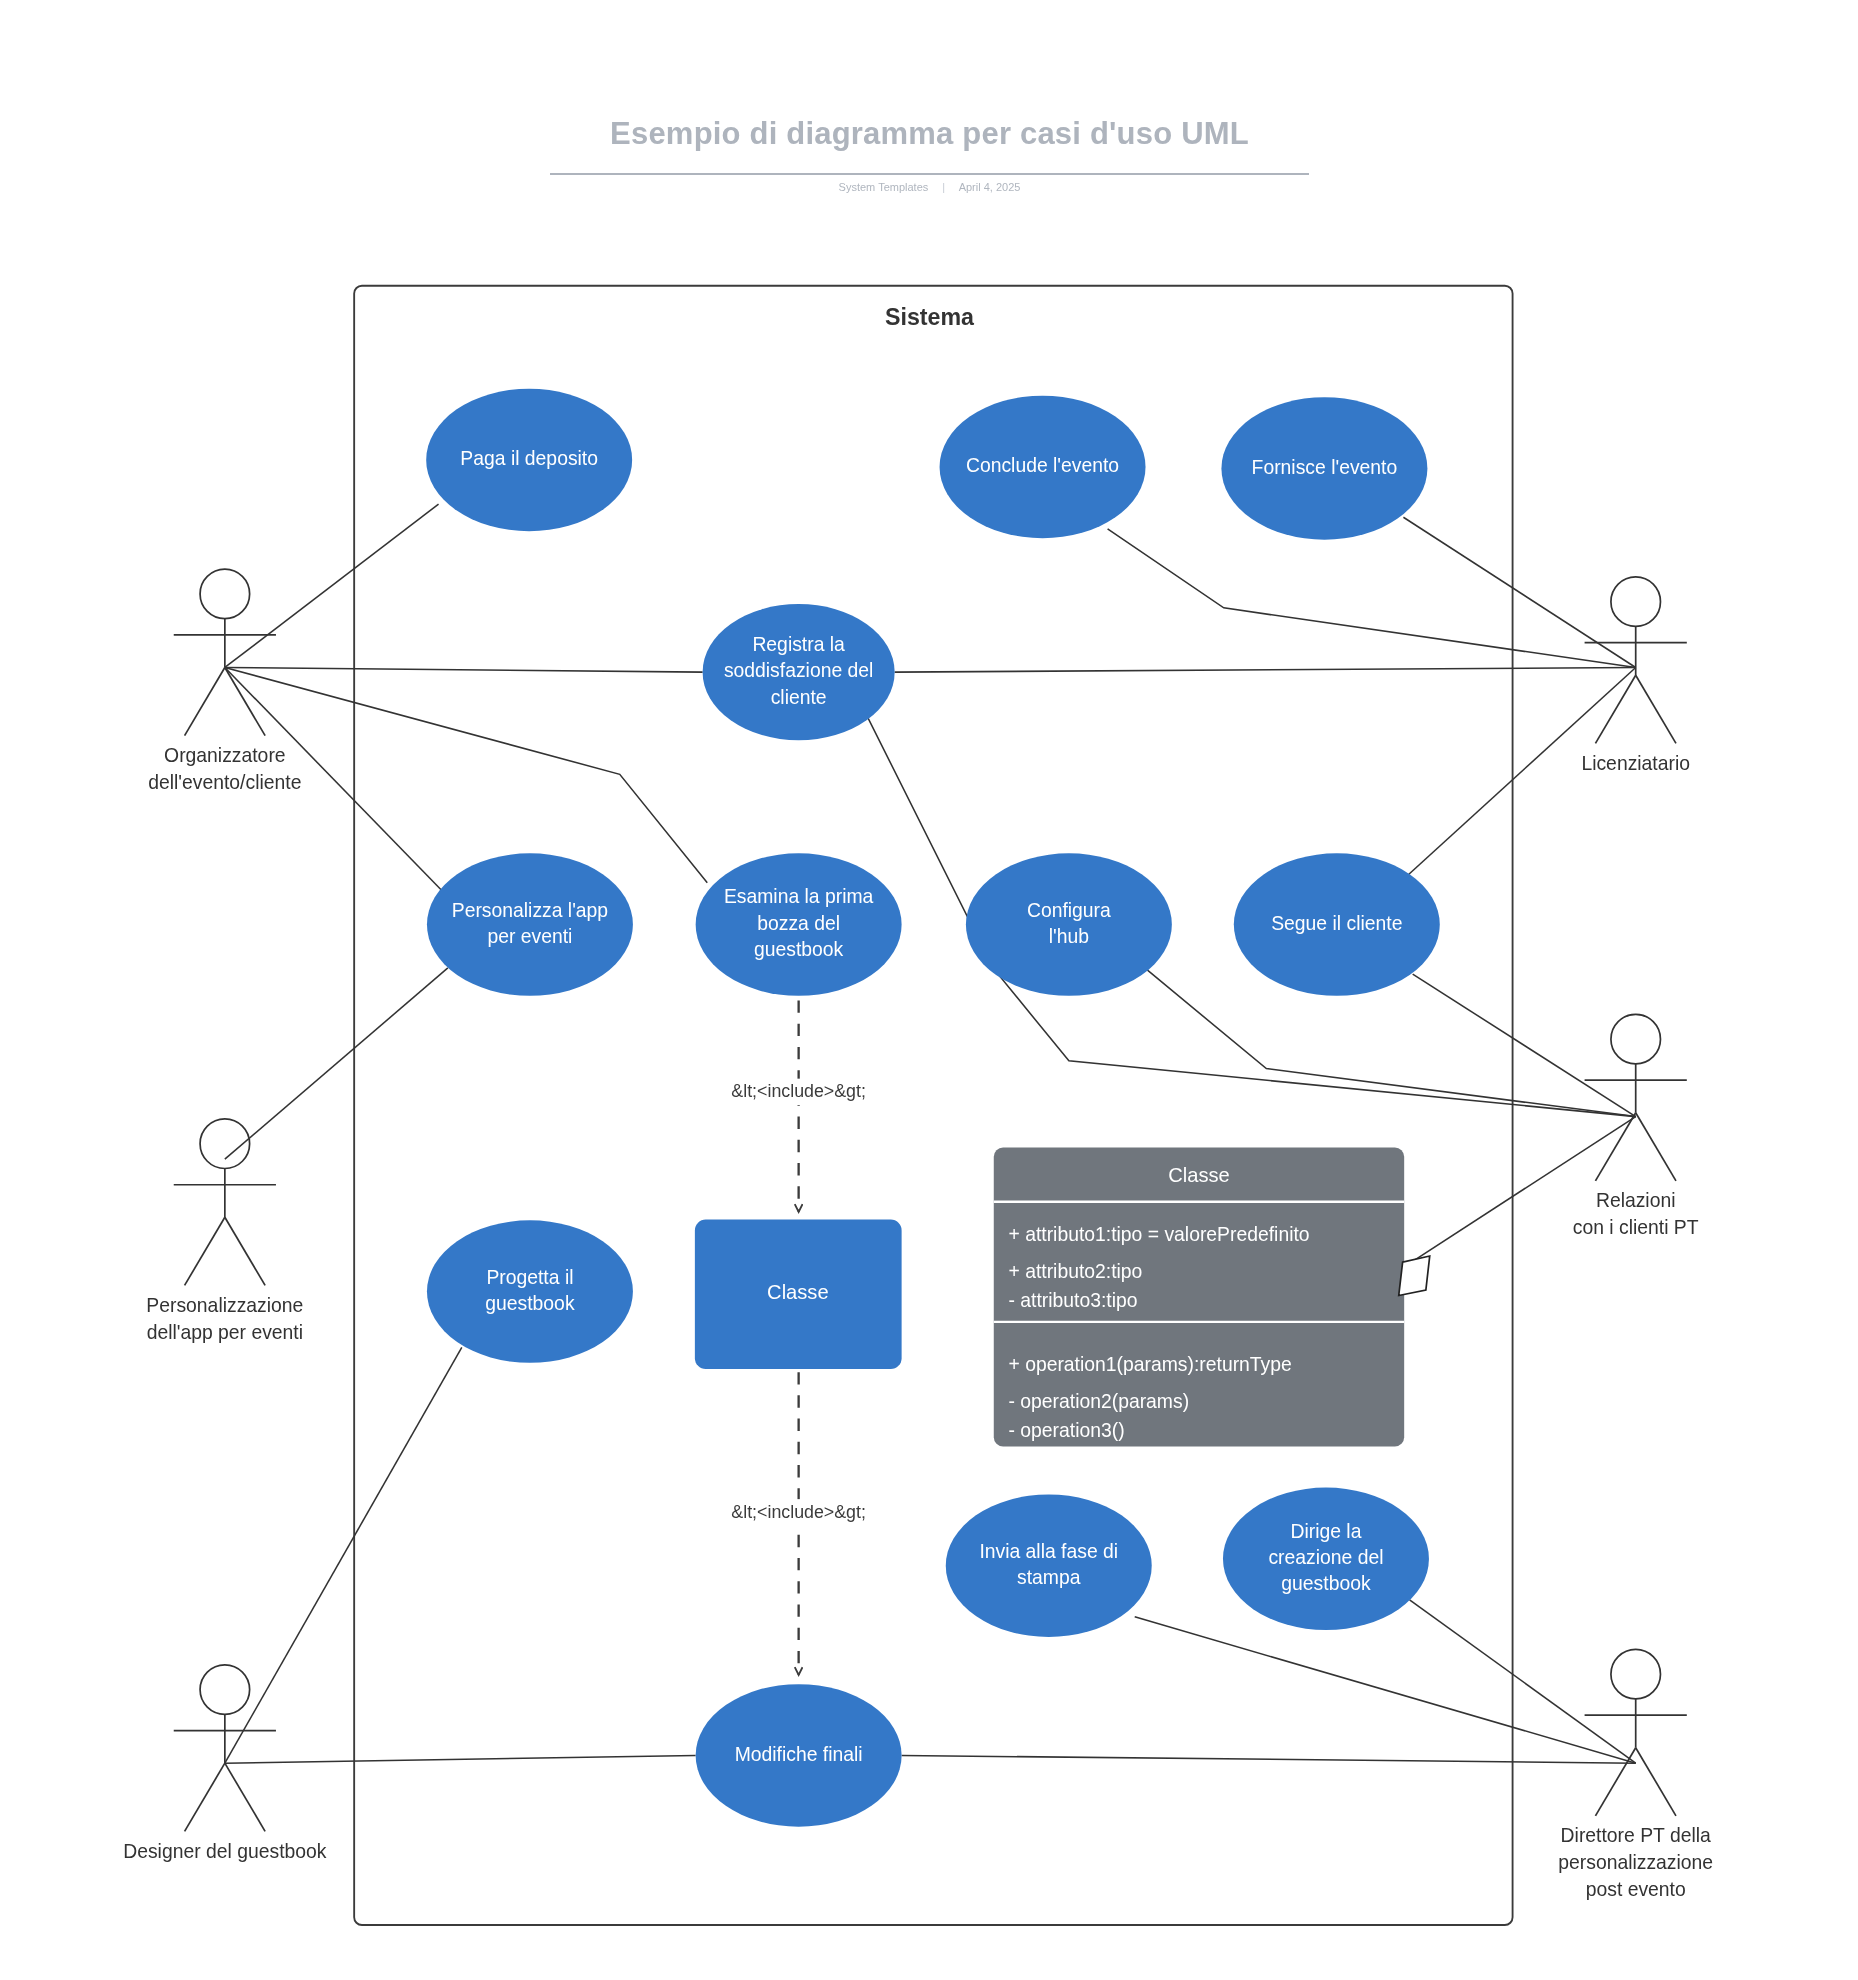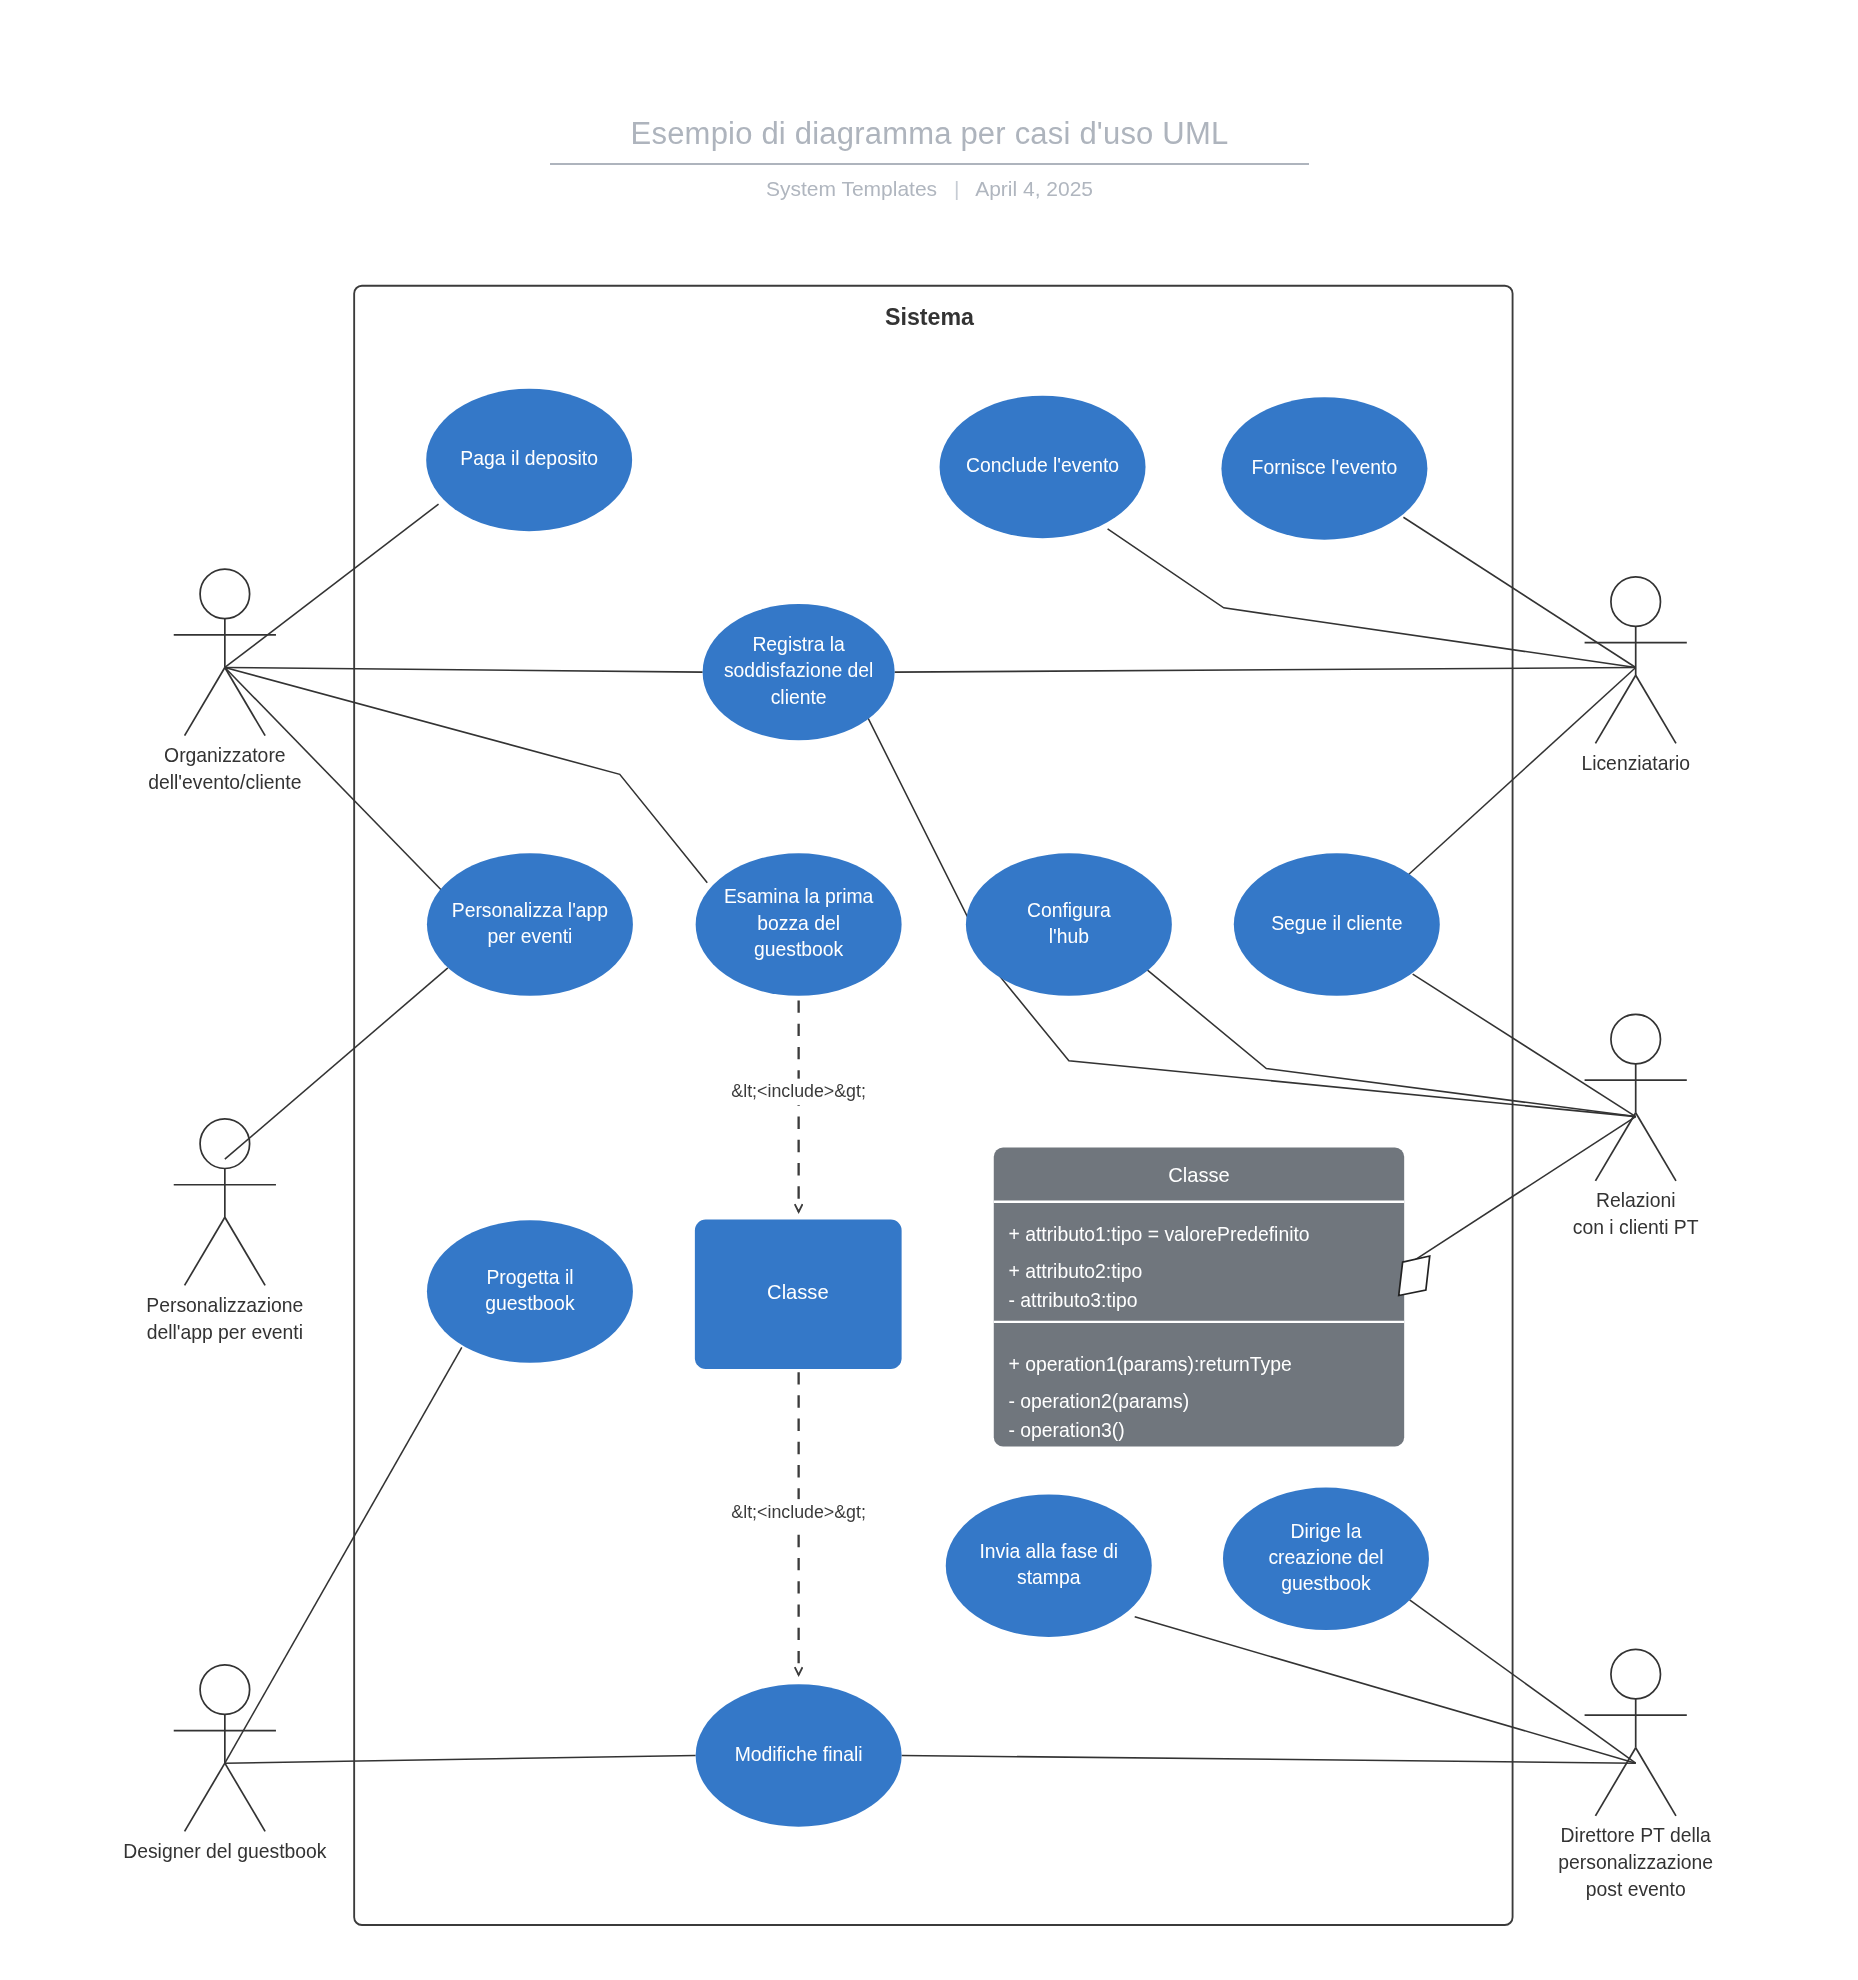--- a/index.html
+++ b/index.html
@@ -22,32 +22,32 @@
   }
   .doc-header {
     position: absolute;
     top: 116px;
     left: 0;
     width: 1859px;
     text-align: center;
   }
   .doc-title {
     font-size: 31px;
-    font-weight: normal;
+    font-weight: bold;
     color: #aeb4bd;
     letter-spacing: 0.2px;
     margin: 0;
-    padding-bottom: 11px;
+    padding-bottom: 21px;
     display: inline-block;
     border-bottom: 2.3px solid #aeb4bd;
     min-width: 759px;
   }
   .doc-sub {
-    margin-top: 12px;
-    font-size: 21px;
+    margin-top: 6px;
+    font-size: 11px;
     color: #b0b6bf;
   }
   .doc-sub .divider {
     display: inline-block;
     margin: 0 11px;
     color: #c6ccd4;
   }
   svg { display: block; }
   .sysbox {
     fill: none;

